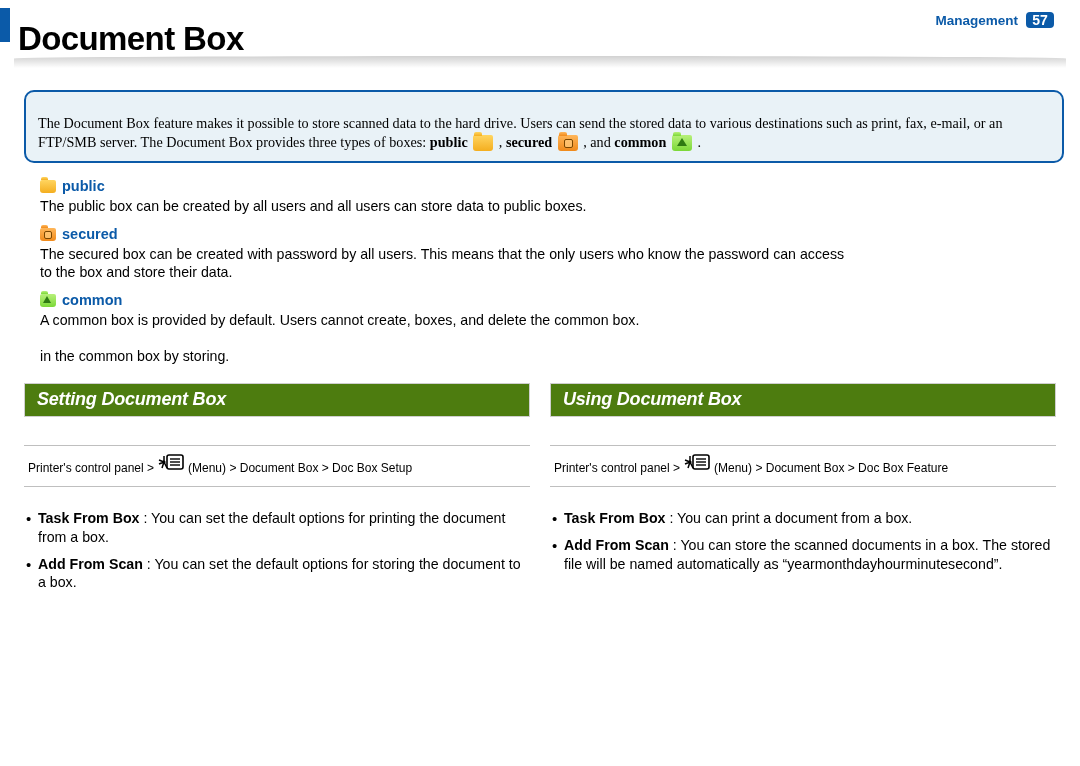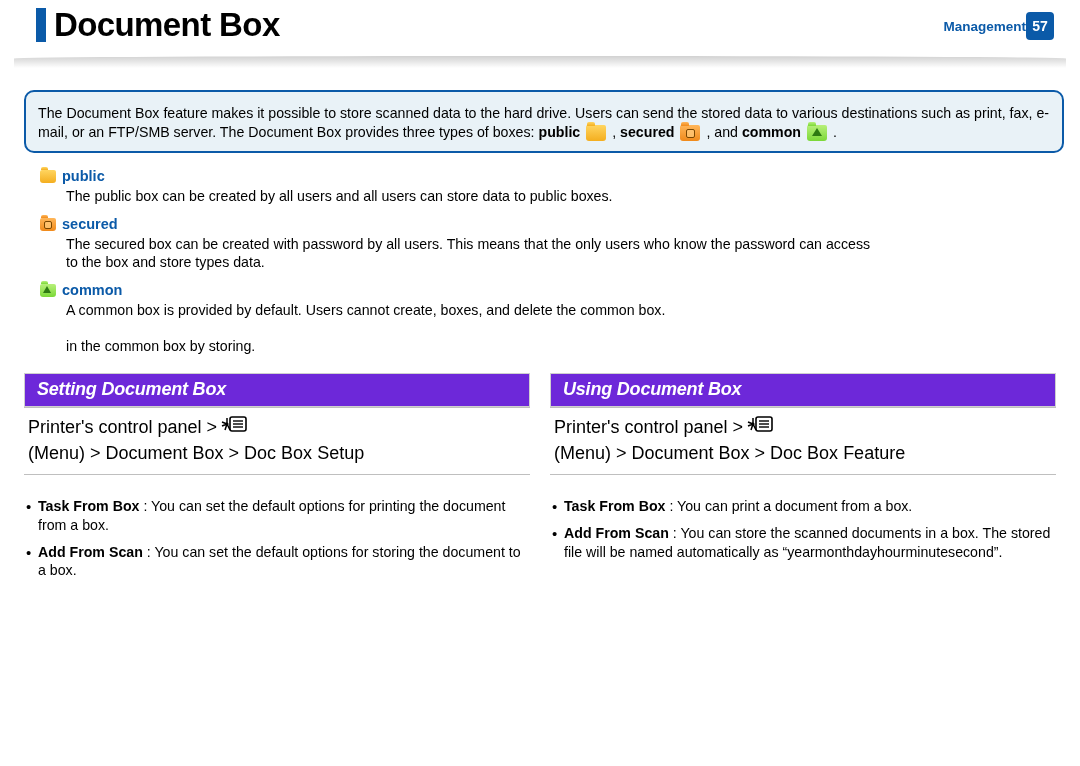--- a/index.html
+++ b/index.html
@@ -7,22 +7,21 @@
     font-family: "Myriad Pro", "Segoe UI", Arial, sans-serif;
     width: 1080px;
     height: 766px;
     background: #fff;
     position: relative;
     color: #000;
   }
   .header {
     position: relative;
     height: 58px;
-    padding: 6px 26px 0 18px;
-    margin-left: 36px;
+    padding: 20px 26px 0 18px;
   }
   .blue-bar-left {
     position: absolute;
     left: 0;
     top: 8px;
     width: 10px;
     height: 34px;
     background: #0b5aa8;
   }
   .title {
@@ -30,53 +29,55 @@
     font-weight: 700;
     color: #000;
     letter-spacing: -0.6px;
   }
   .hdr-right {
     position: absolute;
     right: 26px;
     top: 12px;
     display: flex;
     align-items: center;
+    gap: 8px;
     justify-content: space-between;
   }
   .section-label {
     color: #0b5aa8;
     font-weight: 700;
     font-size: 13.5px;
   }
   .page-badge {
     background: #0b5aa8;
     color: #fff;
     font-weight: 700;
     font-size: 14px;
     width: 28px;
-    height: 28px;
+    height: 16px;
     border-radius: 4px;
     display: flex;
     align-items: center;
     justify-content: center;
   }
   .hr-shadow {
     height: 12px;
     margin:  -2px 14px 0 14px;
     background: linear-gradient(to bottom, rgba(0,0,0,0.18), rgba(0,0,0,0));
     border-radius: 50% 50% 0 0 / 20% 20% 0 0;
   }
   .intro-box {
     margin: 22px 16px 14px 24px;
     border: 2.5px solid #0b5aa8;
     border-radius: 10px;
     background: #e9f2f7;
-    padding: 12px 12px 10px 12px;
+    padding: 22px 12px 10px 12px;
     font-size: 14.2px;
     line-height: 1.32;
+    font-family: Liberation Serif, serif;
   }
   .intro-box .inline-icon {
     display: inline-block;
     vertical-align: -4px;
     margin: 0 2px;
   }
   .folder {
     display: inline-block;
     width: 20px; height: 16px;
     border-radius: 2px 2px 3px 3px;
@@ -111,49 +112,50 @@
   .bt-row { margin-bottom: 10px; }
   .bt-head {
     display: flex; align-items: center; gap: 6px;
     margin-bottom: 1px;
   }
   .bt-label {
     color: #0b5aa8;
     font-weight: 700;
     font-size: 14.5px;
   }
-  .bt-body { margin-left: 26px; }
+  .bt-body { }
   .small-folder { width:16px; height:13px; }
   .small-folder::before { width:7px; height:3px; top:-3px; }
   .small-folder.secured::after{ left:4px; top:3px; width:6px;height:6px; }
   .small-folder.common::after{ left:3px; top:2px; border-left-width:4px;border-right-width:4px;border-bottom-width:7px;}
   .columns {
     display: flex;
     gap: 20px;
     padding: 6px 24px 0 24px;
   }
   .col { flex: 1; min-width: 0; }
   .col-title {
-    background: #6d28d9;
+    background: #4d7c0f;
     color: #fff;
     font-weight: 700;
     font-style: italic;
     font-size: 18px;
     padding: 5px 3px 6px 12px;
     border: 1px solid #cfcfcf;
     letter-spacing: -0.2px;
   }
   .path-block {
+    margin-top: 28px;
     border-top: 1px solid #bfbfbf;
     border-bottom: 1px solid #bfbfbf;
     padding: 8px 4px 10px 4px;
-    font-size: 18px;
+    font-size: 12px;
     line-height: 1.25;
     display: flex;
-    align-items: flex-start;
+    align-items: flex-end;
     flex-wrap: wrap;
     gap: 3px;
   }
   .menu-icon {
     display: inline-flex;
     width: 28px; height: 22px;
     align-items: center; justify-content: center;
     vertical-align: middle;
   }
   .menu-svg { width:26px; height:22px; }
@@ -212,21 +214,21 @@
     <div class="bt-body">The public box can be created by all users and all users can store data to public boxes.</div>
   </div>
 
   <div class="bt-row">
     <div class="bt-head">
       <span class="folder secured small-folder"></span>
       <span class="bt-label">secured</span>
     </div>
     <div class="bt-body">
       <span>The secured box can be created with password by all users. This means that the only users who know the password can access</span><br>
-      <span>to the box and store types data.</span>
+      <span>to the box and store their data.</span>
     </div>
   </div>
 
   <div class="bt-row">
     <div class="bt-head">
       <span class="folder common small-folder"></span>
       <span class="bt-label">common</span>
     </div>
     <div class="bt-body">
       <span>A common box is provided by default. Users cannot create, boxes, and delete the common box.</span><br>

